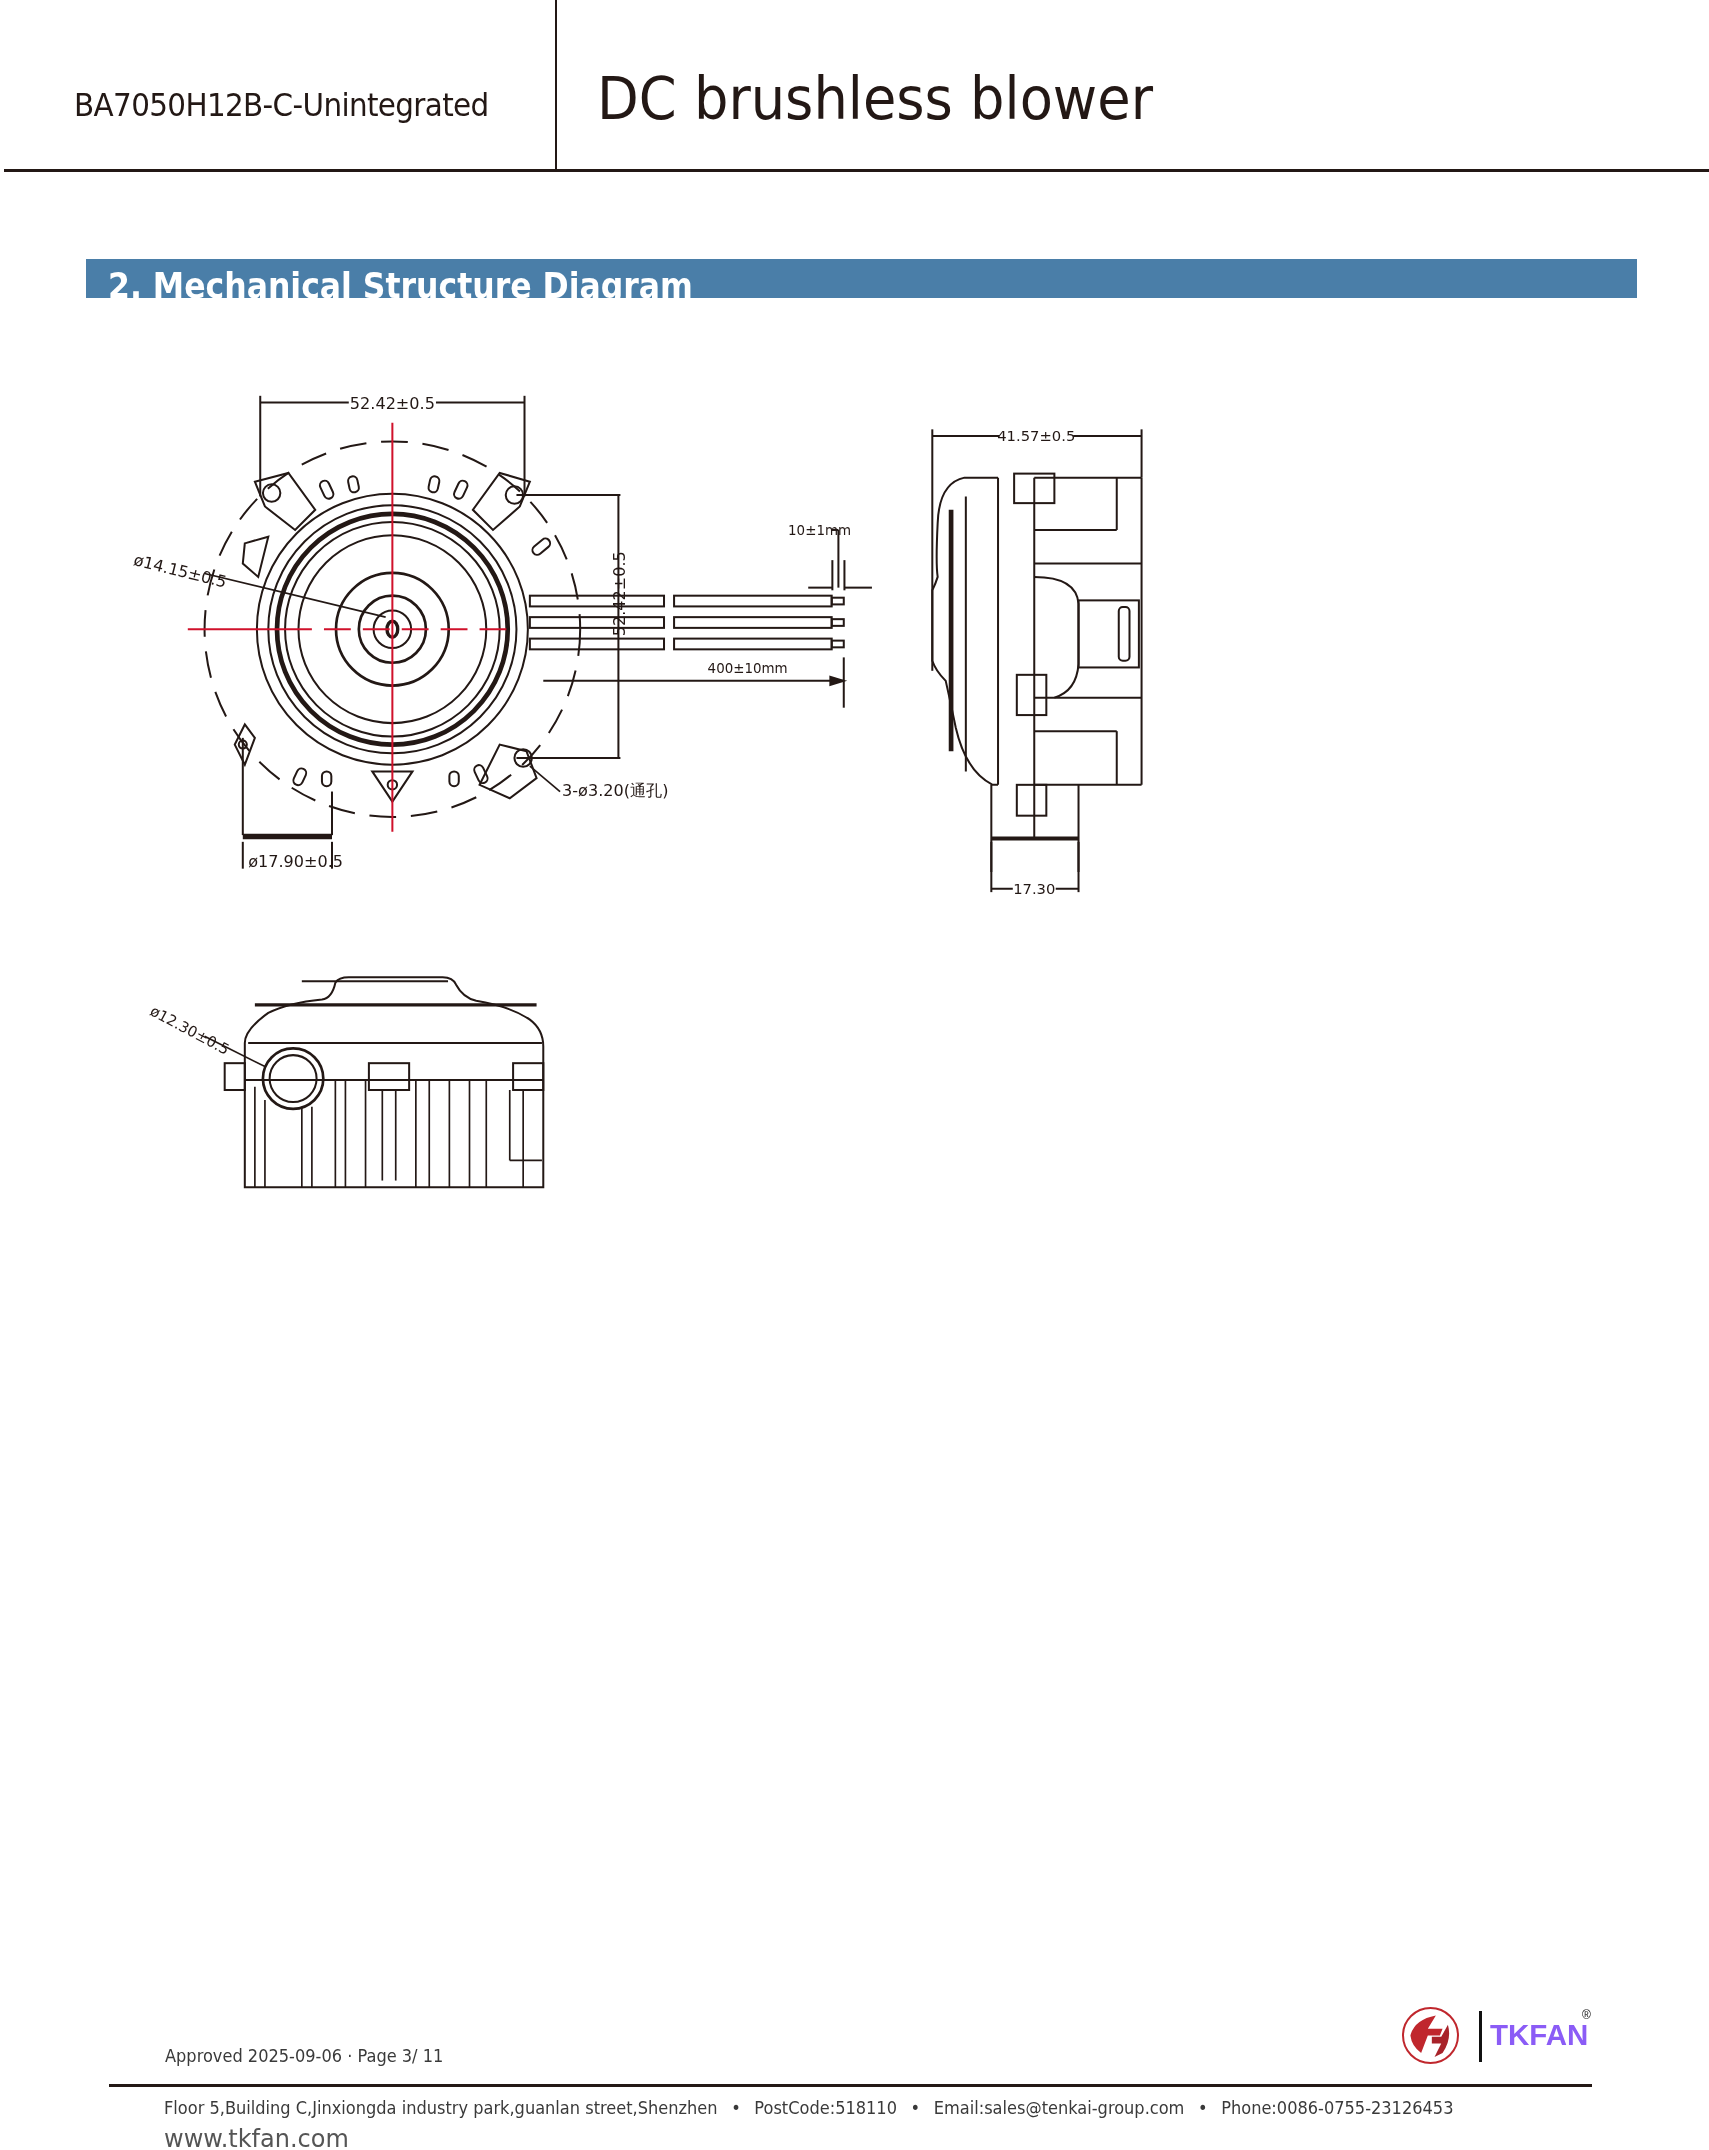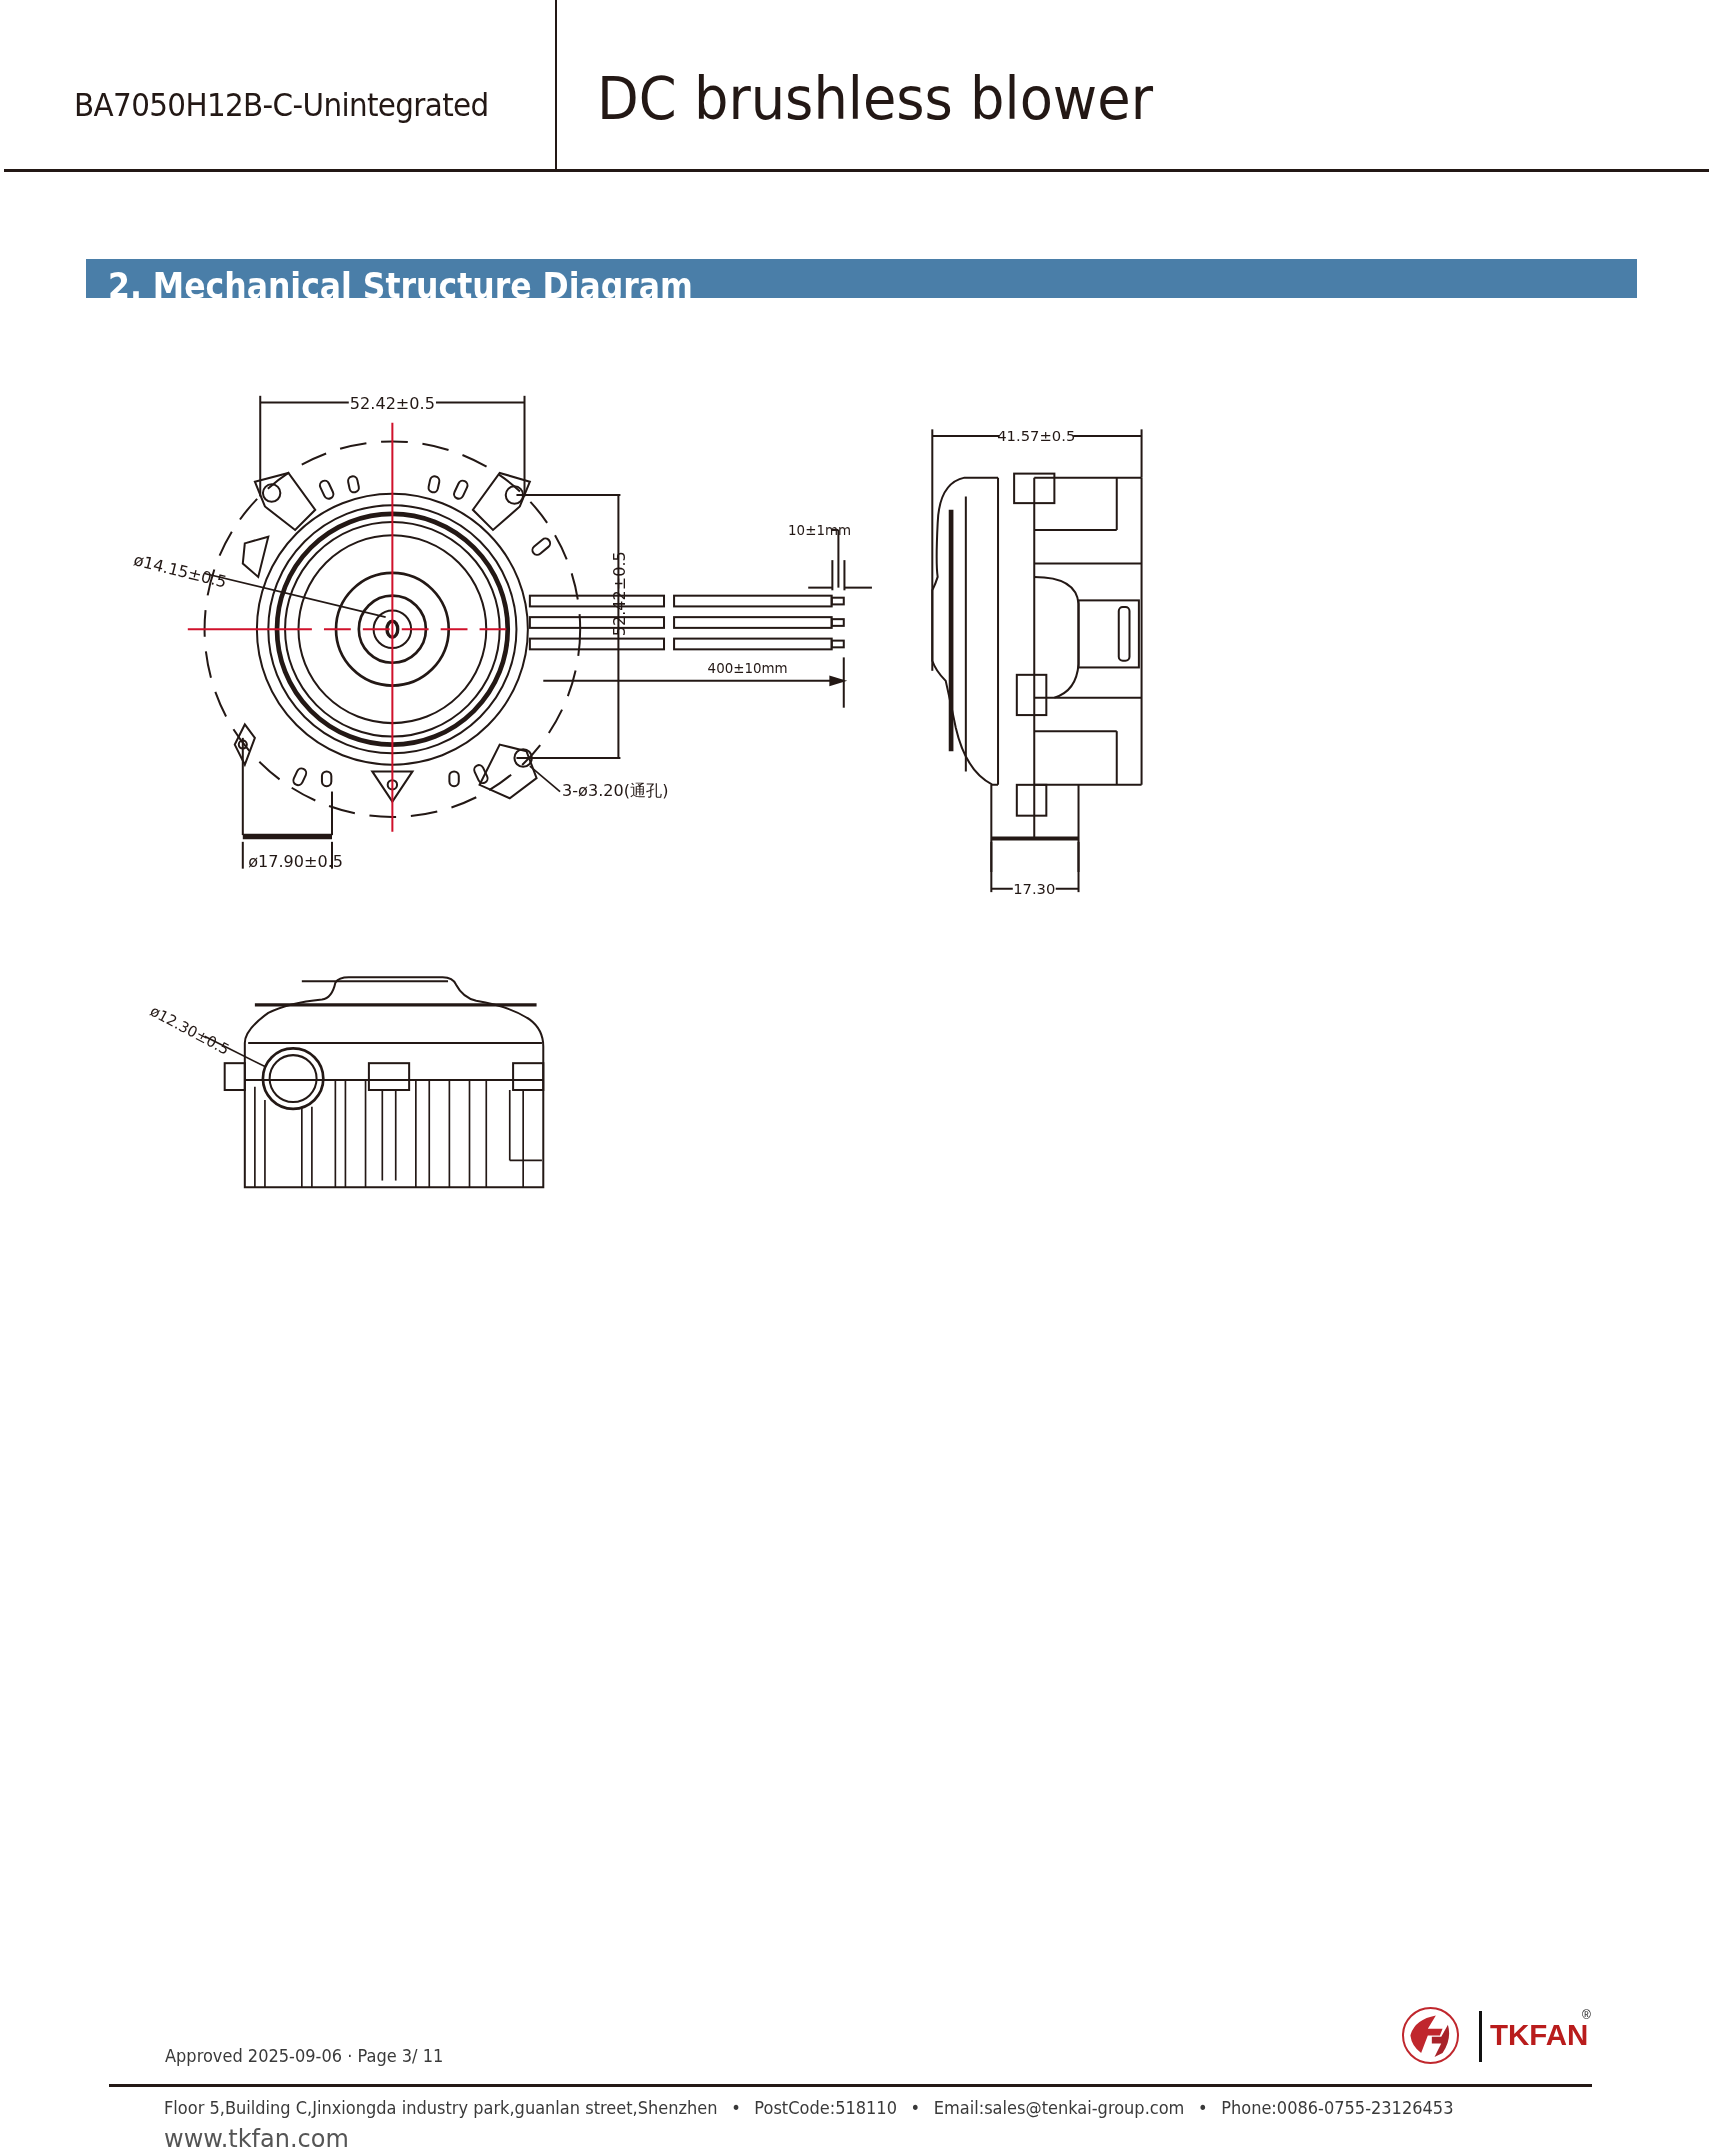--- a/index.html
+++ b/index.html
@@ -14,21 +14,21 @@
   .drawing { position:absolute; left:0; top:0; }
   .dim { font-family:"DejaVu Sans", sans-serif; fill:#231815; }
   .footer-approved { position:absolute; left:165px; top:2045px; font-size:18px; color:#3a3a3a; font-family:"DejaVu Sans", sans-serif; transform:scaleX(0.9); transform-origin:left; }
   .footer-rule { position:absolute; left:109px; top:2084px; width:1483px; height:3.4px; background:#231815; }
   .footer-contact { position:absolute; left:164px; top:2097px; font-size:18px; color:#3a3a3a; white-space:nowrap; font-family:"DejaVu Sans", sans-serif; transform:scaleX(0.9); transform-origin:left; }
   .footer-contact .sep { margin:0 9.4px; }
   .footer-web { position:absolute; left:164px; top:2125px; font-size:24px; color:#555; font-family:"DejaVu Sans", sans-serif; }
   .logo { position:absolute; left:1401px; top:2003px; width:201px; height:64px; }
   .logo .mark { position:absolute; left:0; top:2.7px; width:59px; height:59px; }
   .logo .bar { position:absolute; left:78px; top:8px; width:2.7px; height:51px; background:#111; }
-  .logo .brand { position:absolute; left:89px; top:14.8px; font-size:29.5px; font-weight:bold; color:#b91c1c; letter-spacing:0px; }
+  .logo .brand { position:absolute; left:89px; top:14.8px; font-size:29.5px; font-weight:bold; color:#8b5cf6; letter-spacing:0px; }
   .logo .reg { position:absolute; left:181px; top:5.4px; font-size:12px; color:#111; }
 </style>
 </head>
 <body>
 
 <div class="header">
   <div class="model">BA7050H12B-C-Unintegrated</div>
   <div class="vdivider"></div>
   <div class="title">DC brushless blower</div>
   <div class="hrule"></div>

